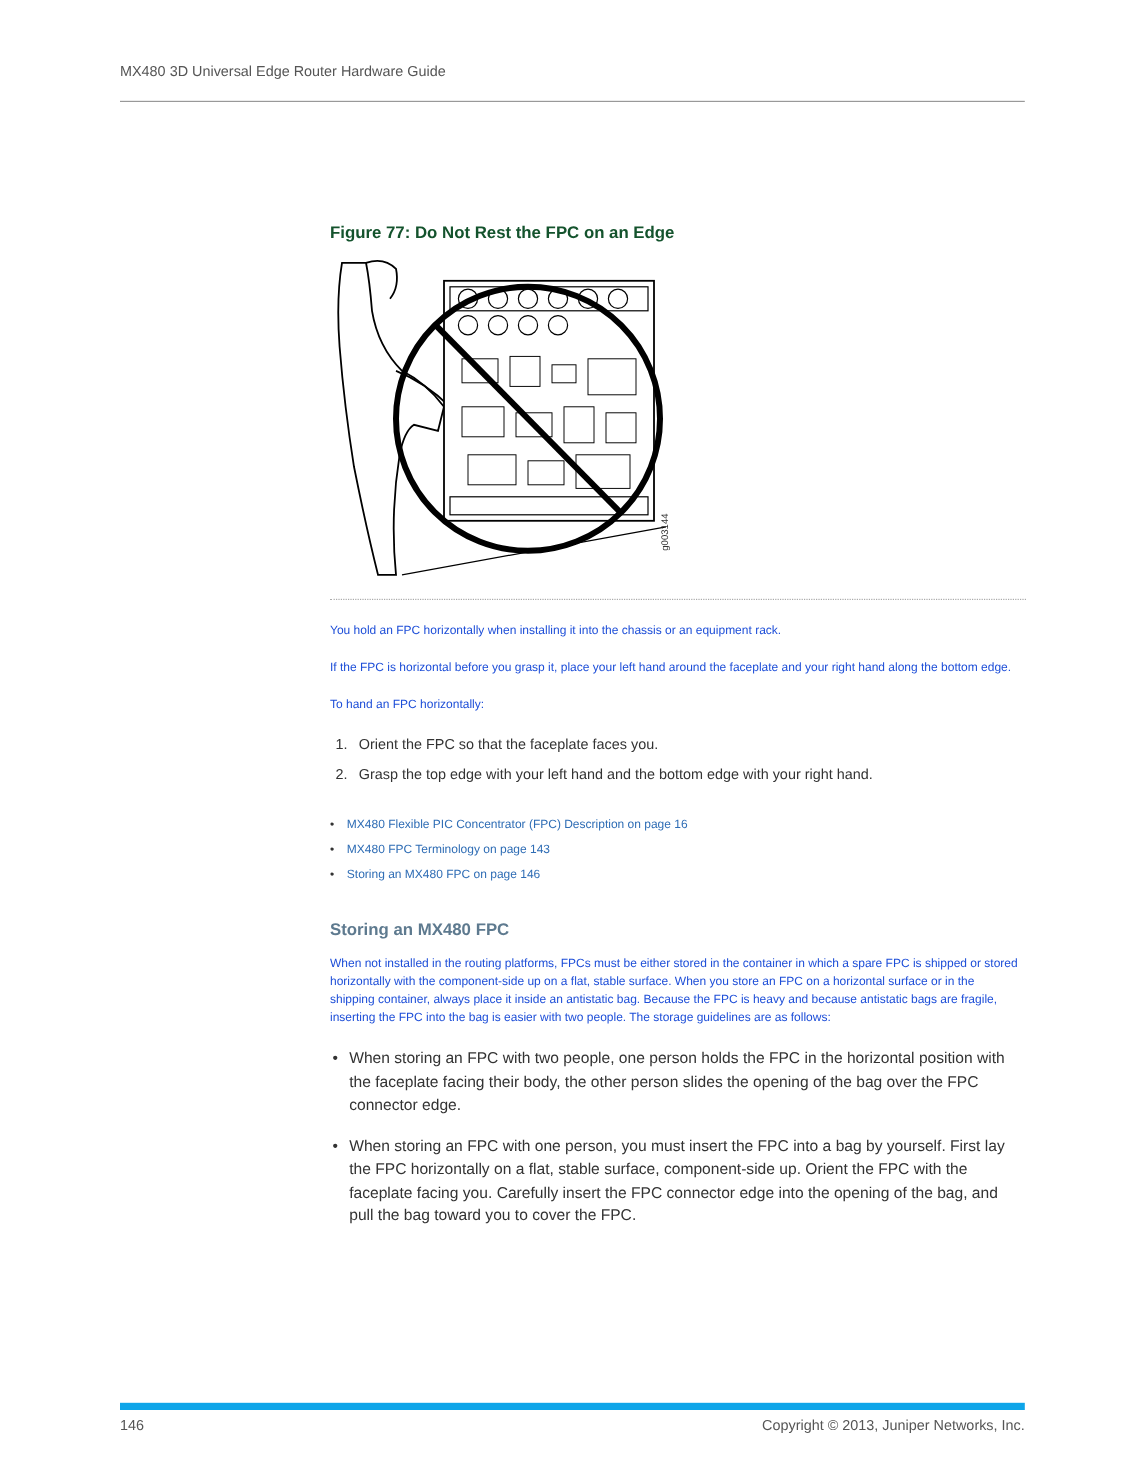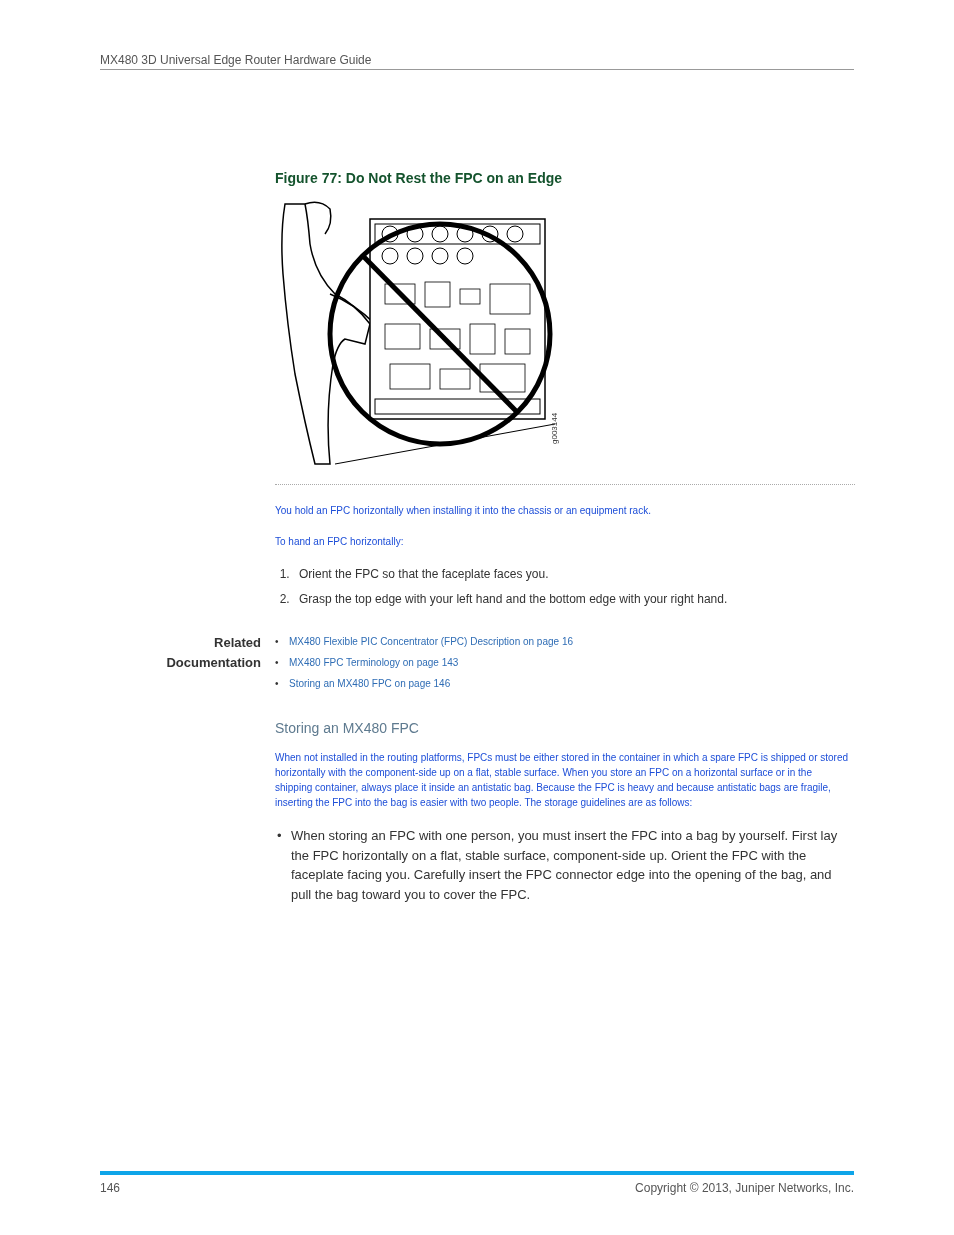--- a/index.html
+++ b/index.html
@@ -7,21 +7,21 @@
       font-family: Arial, Helvetica, sans-serif;
       background: #fff;
       color: #333;
       width: 954px;
       height: 1235px;
       position: relative;
       padding: 50px 100px 40px 100px;
     }
     .header-line {
       border-bottom: 1px solid #999;
-      padding-bottom: 1px;
+      padding-bottom: 16px;
       margin-bottom: 100px;
     }
     .header-text {
       font-size: 12px;
       color: #555;
     }
     .content-wrap {
       margin-left: 175px;
     }
     .figure-title {
@@ -87,21 +87,21 @@
     }
     .related-list li::before {
       content: "•";
       position: absolute;
       left: 0;
       color: #333;
     }
     .link { color: #2f6db5; }
     .section-heading {
       font-size: 14px;
-      font-weight: normal;
+      font-weight: bold;
       color: #5e7a8f;
       margin-bottom: 14px;
       margin-top: 8px;
     }
     .bullet-list {
       list-style: none;
       padding-left: 0;
       max-width: 575px;
     }
     .bullet-list li {
@@ -114,21 +114,21 @@
     .bullet-list li::before {
       content: "•";
       position: absolute;
       left: 2px;
     }
     .footer {
       position: absolute;
       bottom: 40px;
       left: 100px;
       right: 100px;
-      border-top: 4px solid #0ea5e9;
+      border-top: 6px solid #0ea5e9;
       padding-top: 6px;
       display: flex;
       justify-content: space-between;
       font-size: 12px;
       color: #555;
     }
     .img-label {
       font-size: 8px;
       fill: #333;
     }
@@ -186,43 +186,41 @@
       <circle cx="165" cy="140" r="110" fill="none" stroke="#000" stroke-width="5"></circle>
       <line x1="88" y1="62" x2="242" y2="218" stroke="#000" stroke-width="5"></line>
 
       <text x="282" y="250" class="img-label" transform="rotate(-90 282 250)">g003144</text>
     </svg>
   </div>
 
   <div class="dotted-rule"></div>
 
   <p class="body-text">You hold an FPC horizontally when installing it into the chassis or an equipment rack.</p>
+  <p class="body-text">If the FPC is horizontal before you grasp it, place your left hand around the faceplate and your right hand along the bottom edge.</p>
   <p class="body-text">To hand an FPC horizontally:</p>
 
   <ol class="ordered-list">
     <li>Orient the FPC so that the faceplate faces you.</li>
     <li>Grasp the top edge with your left hand and the bottom edge with your right hand.</li>
   </ol>
 
   <div class="related-row">
-    <div class="related-label">
-      <span>Related</span><br>
-      <span>Documentation</span>
-    </div>
     <ul class="related-list">
       <li><span class="link">MX480 Flexible PIC Concentrator (FPC) Description on page 16</span></li>
       <li><span class="link">MX480 FPC Terminology on page 143</span></li>
       <li><span class="link">Storing an MX480 FPC on page 146</span></li>
     </ul>
   </div>
 
   <div class="section-heading">Storing an MX480 FPC</div>
   <p class="body-text">When not installed in the routing platforms, FPCs must be either stored in the container in which a spare FPC is shipped or stored horizontally with the component-side up on a flat, stable surface. When you store an FPC on a horizontal surface or in the shipping container, always place it inside an antistatic bag. Because the FPC is heavy and because antistatic bags are fragile, inserting the FPC into the bag is easier with two people. The storage guidelines are as follows:</p>
 
   <ul class="bullet-list">
+    <li>When storing an FPC with two people, one person holds the FPC in the horizontal position with the faceplate facing their body, the other person slides the opening of the bag over the FPC connector edge.</li>
     <li>When storing an FPC with one person, you must insert the FPC into a bag by yourself. First lay the FPC horizontally on a flat, stable surface, component-side up. Orient the FPC with the faceplate facing you. Carefully insert the FPC connector edge into the opening of the bag, and pull the bag toward you to cover the FPC.</li>
   </ul>
 
 </div>
 
 <div class="footer">
   <span>146</span>
   <span>Copyright © 2013, Juniper Networks, Inc.</span>
 </div>
 

